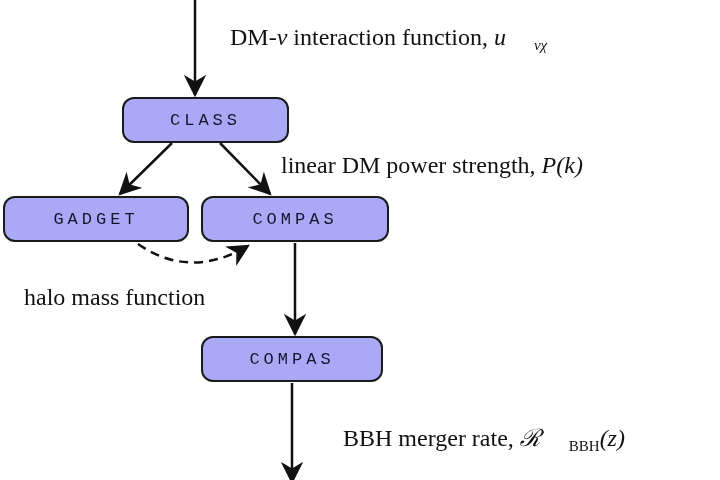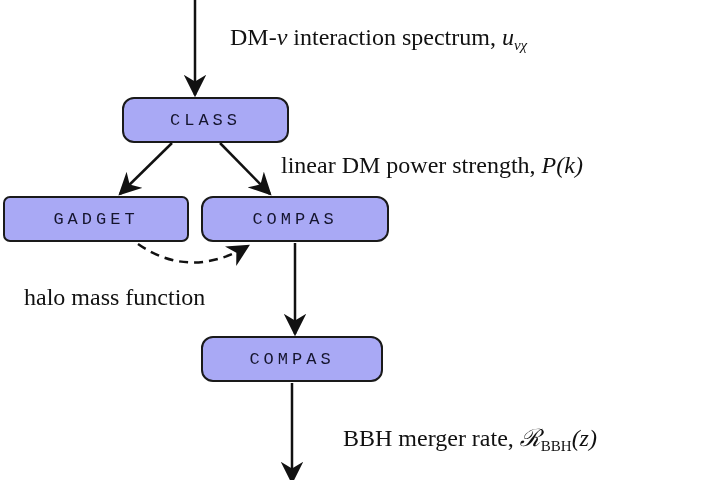--- a/index.html
+++ b/index.html
@@ -19,21 +19,21 @@
       font-weight: normal;
     }
     .label {
       position: absolute;
       font-family: "Liberation Serif", "DejaVu Serif", serif;
       font-size: 24px;
       color: #111;
       white-space: nowrap;
     }
     .label i { font-style: italic; }
-    .sub { font-size: 15px; position: relative; top: 5px; }
+    .sub { font-size: 15px; position: relative; top: 5px; margin-left: 28px; }
     #edges { position: absolute; left: 0; top: 0; }
   </style>
 </head>
 <body>
 
 <div id="stage">
   <svg id="edges" width="720" height="480">
     <defs>
       <marker id="arrow" viewBox="0 0 10 10" refX="9" refY="5" markerWidth="9" markerHeight="9" orient="auto-start-reverse">
         <path d="M0,0 L10,5 L0,10 L3,5 z" fill="#111"></path>
@@ -41,26 +41,26 @@
     </defs>
     <line x1="195" y1="0" x2="195" y2="95" stroke="#111" stroke-width="2.5" marker-end="url(#arrow)"></line>
     <line x1="172" y1="143" x2="120" y2="194" stroke="#111" stroke-width="2.5" marker-end="url(#arrow)"></line>
     <line x1="220" y1="143" x2="270" y2="194" stroke="#111" stroke-width="2.5" marker-end="url(#arrow)"></line>
     <path d="M138,244 Q190,280 248,246" fill="none" stroke="#111" stroke-width="2.5" stroke-dasharray="9,6" marker-end="url(#arrow)"></path>
     <line x1="295" y1="243" x2="295" y2="334" stroke="#111" stroke-width="2.5" marker-end="url(#arrow)"></line>
     <line x1="292" y1="383" x2="292" y2="482" stroke="#111" stroke-width="2.5" marker-end="url(#arrow)"></line>
   </svg>
 
   <div class="node" style="left:122px; top:97px; width:167px; height:46px;">CLASS</div>
-  <div class="node" style="left:3px; top:196px; width:186px; height:46px;border-radius:7px;">GADGET</div>
+  <div class="node" style="left:3px; top:196px; width:186px; height:46px;">GADGET</div>
   <div class="node" style="left:201px; top:196px; width:188px; height:46px;">COMPAS</div>
   <div class="node" style="left:201px; top:336px; width:182px; height:46px;">COMPAS</div>
 
   <div class="label" style="left:230px; top:24px;">
-    <span>DM-</span><i>ν</i><span> interaction spectrum, </span><i>u</i><i class="sub">νχ</i>
+    <span>DM-</span><i>ν</i><span> interaction function, </span><i>u</i><i class="sub">νχ</i>
   </div>
 
   <div class="label" style="left:281px; top:152px;">
     <span>linear DM power strength, </span><i>P(k)</i>
   </div>
 
   <div class="label" style="left:24px; top:272px;margin-top:12px;">halo mass function</div>
 
 
   <div class="label" style="left:343px; top:420px;">

